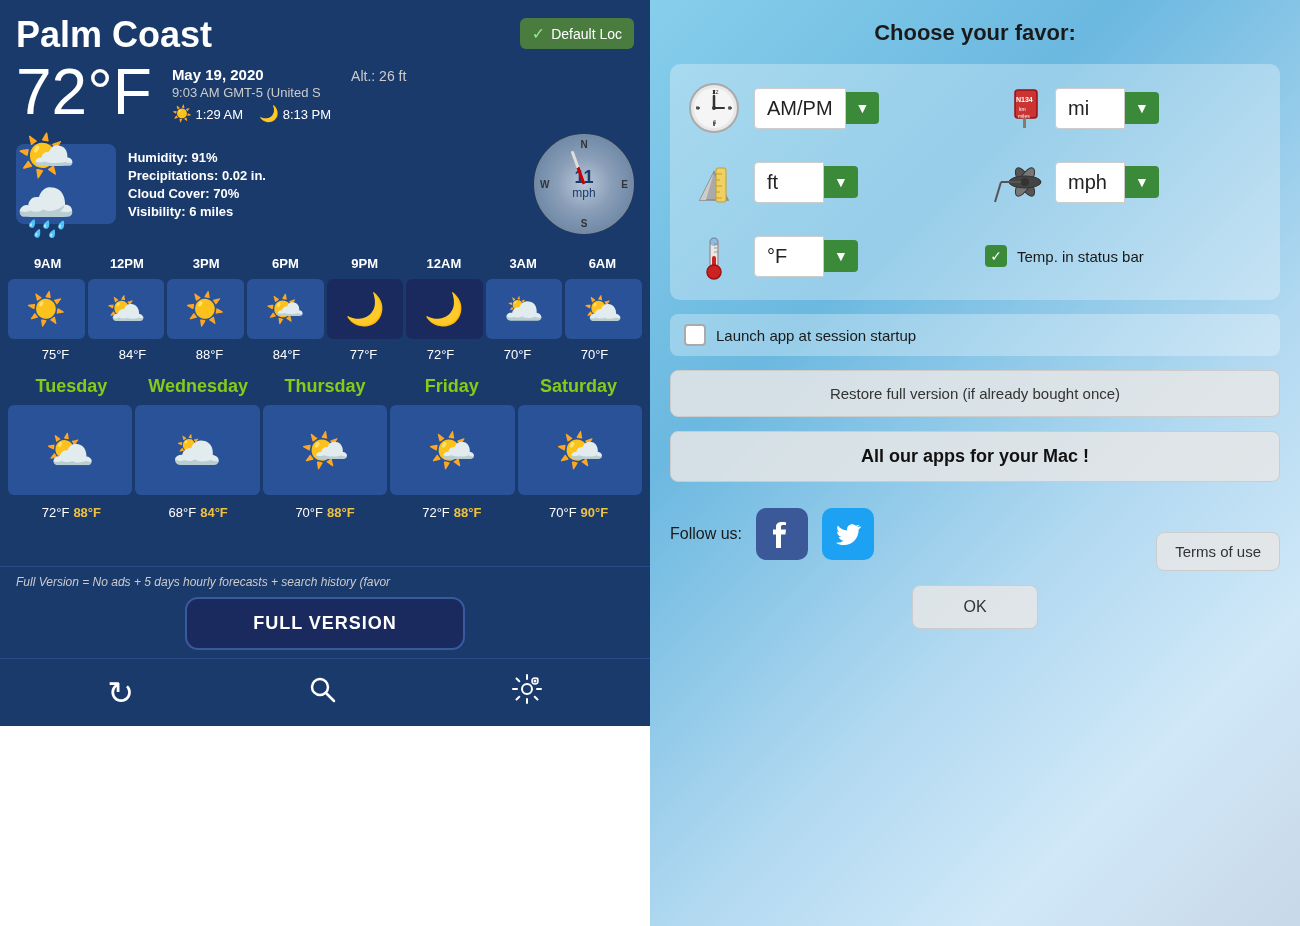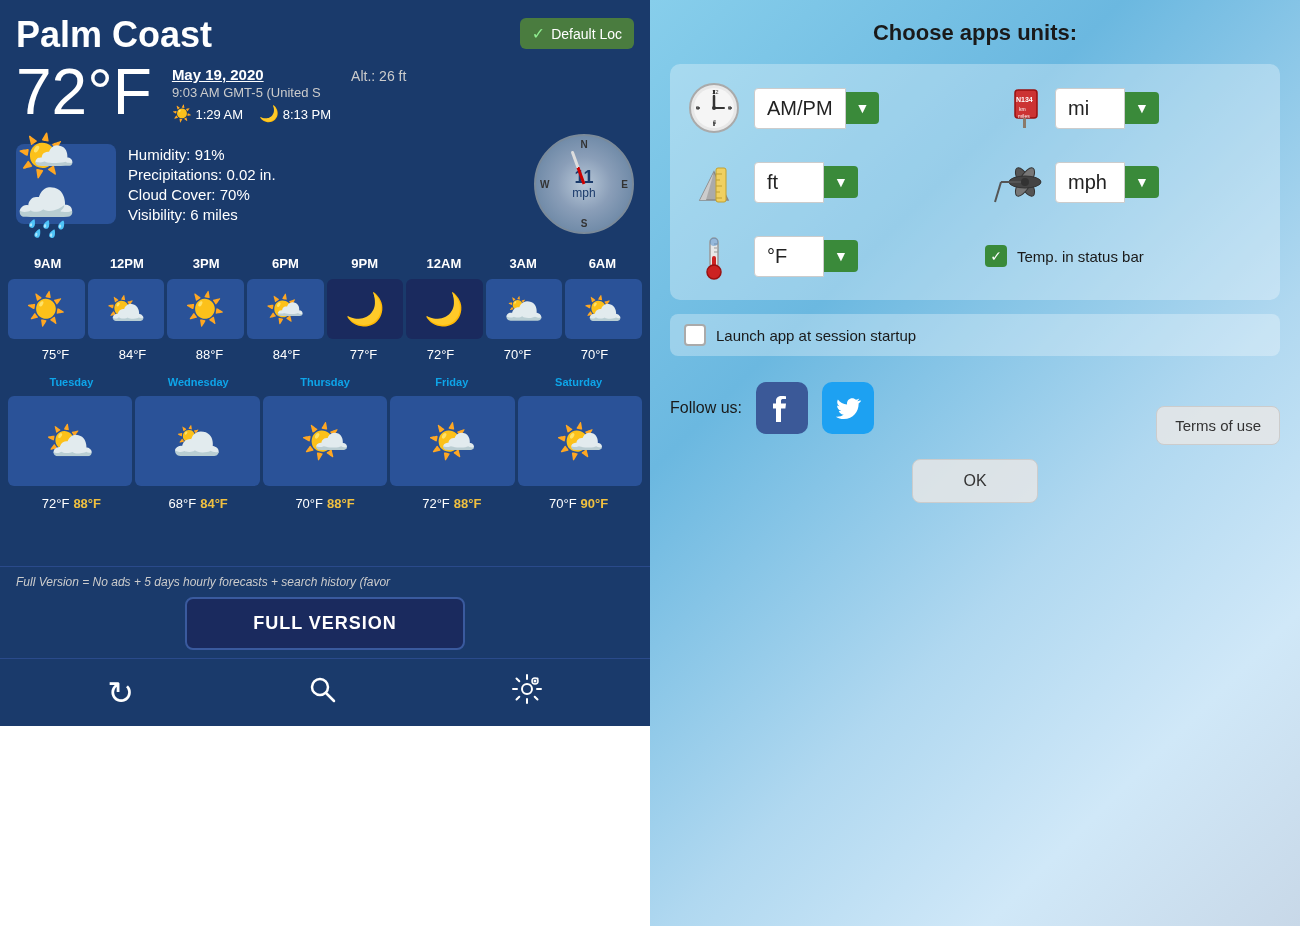--- a/index.html
+++ b/index.html
@@ -76,21 +76,20 @@
       display: flex;
       flex-direction: column;
       gap: 2px;
       margin-top: 6px;
     }
 
     .date-line {
       font-size: 15px;
       font-weight: bold;
       color: white;
-      text-decoration: underline;
     }
 
     .time-line {
       font-size: 13px;
       color: #ccc;
     }
 
     .sun-times {
       display: flex;
       gap: 16px;
@@ -124,22 +123,22 @@
       align-items: center;
       justify-content: center;
       font-size: 48px;
       flex-shrink: 0;
     }
 
     .weather-stats {
       display: flex;
       flex-direction: column;
       gap: 3px;
-      font-size: 15px;
-      font-weight: normal;
+      font-size: 13px;
+      font-weight: bold;
     }
 
     .compass-container {
       margin-left: auto;
       width: 100px;
       height: 100px;
       position: relative;
       flex-shrink: 0;
     }
 
@@ -245,22 +244,22 @@
     }
 
     .daily-headers {
       display: grid;
       grid-template-columns: repeat(5, 1fr);
       text-align: center;
       padding: 0 8px;
     }
 
     .daily-headers span {
-      font-size: 11px;
-      color: #0ea5e9;
+      font-size: 18px;
+      color: #84cc16;
       font-weight: bold;
       padding: 4px 0;
     }
 
     .daily-icons {
       display: grid;
       grid-template-columns: repeat(5, 1fr);
       gap: 3px;
       padding: 4px 8px;
     }
@@ -310,21 +309,21 @@
     .full-version-btn {
       width: 280px;
       background: #1a2a5e;
       border: 2px solid #3a5a9e;
       color: white;
       padding: 14px 20px;
       font-size: 18px;
       font-weight: bold;
       letter-spacing: 1px;
       cursor: pointer;
-      border-radius: 8px;
+      border-radius: 13px;
       display: block;
       margin: 0 auto;
       text-align: center;
     }
 
     
     .toolbar {
       background: #1a3a6b;
       padding: 14px 20px;
       display: flex;
@@ -703,21 +702,21 @@
         <path d="M16 2v4M16 26v4M2 16h4M26 16h4M5.5 5.5l2.8 2.8M23.7 23.7l2.8 2.8M5.5 26.5l2.8-2.8M23.7 8.3l2.8-2.8" stroke="white" stroke-width="2" stroke-linecap="round"></path>
         <circle cx="24" cy="8" r="3" fill="#1a3a6b" stroke="white" stroke-width="1.5"></circle>
         <circle cx="24" cy="8" r="1.5" fill="white"></circle>
       </svg>
     </span>
   </div>
 </div>
 
 <div class="right-panel">
 
-  <div class="right-title">Choose apps units:</div>
+  <div class="right-title">Choose your favor:</div>
 
   <div class="units-grid">
 
     <div class="unit-row">
       <div class="unit-icon">
         <svg class="clock-svg" viewBox="0 0 56 56">
           <circle cx="28" cy="28" r="24" fill="#e8e8e8" stroke="#aaa" stroke-width="2"></circle>
           <circle cx="28" cy="28" r="20" fill="#f5f5f5"></circle>
 
           <line x1="28" y1="10" x2="28" y2="14" stroke="#333" stroke-width="2"></line>
@@ -826,21 +825,23 @@
       <span class="status-bar-label">Temp. in status bar</span>
     </div>
 
   </div>
 
   <div class="launch-row">
     <div class="launch-checkbox"></div>
     <span class="launch-label">Launch app at session startup</span>
   </div>
 
-
+  <button class="action-btn">Restore full version (if already bought once)</button>
+
+  <button class="action-btn bold">All our apps for your Mac !</button>
 
 
   <div class="follow-row">
     <span class="follow-label">Follow us:</span>
     <button class="social-btn facebook-btn">
       <svg width="28" height="28" viewBox="0 0 28 28" fill="white">
         <path d="M18 5h-2.5C13.6 5 13 5.6 13 7v2.5h5l-.6 5H13V28H8V14.5H5v-5h3V7C8 3.7 10.2 2 13.5 2c1.6 0 3.2.1 4.5.3V5z"></path>
       </svg>
     </button>
     <button class="social-btn twitter-btn">

